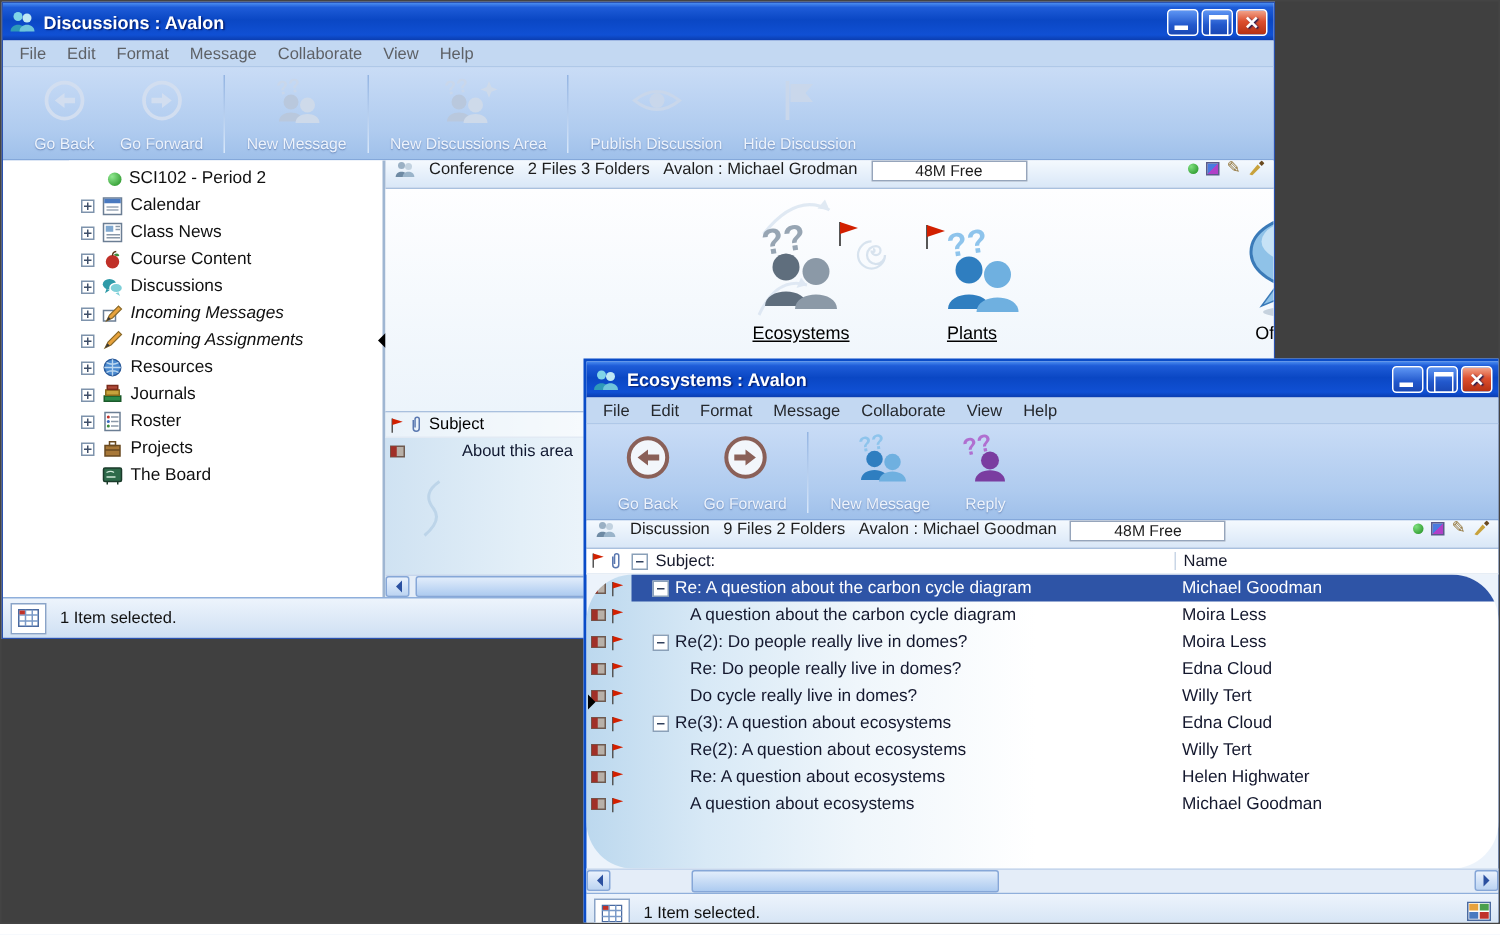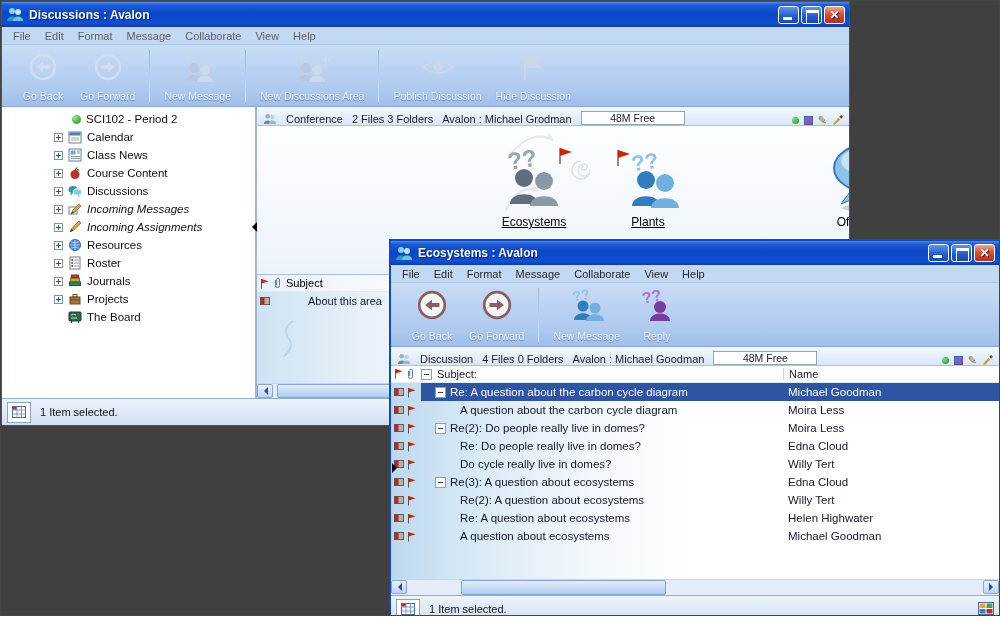--- a/index.html
+++ b/index.html
@@ -26,21 +26,21 @@
 
   .toolbar { display:flex; align-items:stretch; padding:3px 10px 2px 14px; gap:6px;
     background:linear-gradient(180deg,#C9DCF6 0%,#AFCBEF 70%,#9FC0EA 100%); border-bottom:1px solid #84A8DA; }
   .tool { display:flex; flex-direction:column; align-items:center; justify-content:space-between; min-width:54px; padding:2px 4px; cursor:pointer; }
   .tool .tlabel { font-size:10.5px; color:#EDF3FC; text-shadow:0 1px 1px rgba(45,75,135,.55); white-space:nowrap; }
   .tool .ticon { height:34px; display:flex; align-items:center; justify-content:center; }
   .tsep { width:1px; align-self:stretch; margin:2px 4px; background:linear-gradient(#93B4E2,#D9E8FA); }
   .back-toolbar { height:62px; flex:0 0 62px; color:#CBD9EC; }
   .front-toolbar { height:64px; flex:0 0 64px; }
 
-  .infobar { height:19px; flex:0 0 19px; display:flex; align-items:flex-end; gap:9px; padding:0 6px; font-size:11px; color:#1C1C1C;
+  .infobar { height:19px; flex:0 0 19px; display:flex; align-items:flex-start; gap:9px; padding:0 6px; font-size:11px; color:#1C1C1C;
     background:linear-gradient(#F4F9FE,#D9E7F7); border-bottom:1px solid #A9C0DE; }
   .freebox { border:1px solid #96A5BB; background:#fff; font-size:10.5px; width:104px; height:14px; display:flex; align-items:center; justify-content:center; }
   .ib-icons { margin-left:auto; display:flex; align-items:center; gap:5px; }
   .dot-green { width:7px; height:7px; border-radius:50%; background:radial-gradient(circle at 30% 30%, #7FE07F, #1E8C1E); }
   .sq-palette { width:9px; height:9px; background:linear-gradient(135deg,#4A7AE0 50%,#B040C8 50%); border:1px solid #5A5A8A; }
   .pencil-glyph { color:#8A6A2A; font-size:11px; line-height:9px; }
   .brush-glyph { width:11px; height:10px; }
 
   .statusbar { height:27px; flex:0 0 27px; display:flex; align-items:center; gap:9px; padding:0 5px; font-size:11px; color:#111;
     background:linear-gradient(#EDF4FC,#CFE0F3); border-top:1px solid #8FAFDB; }
@@ -83,21 +83,21 @@
   .decor { position:absolute; opacity:.45; }
 
   
   .front { left:388px; top:238px; width:612px; height:385px; z-index:10; }
   .fl-infobar { }
   .fl-header { height:17px; flex:0 0 17px; display:flex; align-items:center; background:#fff; border-bottom:1px solid #E6EDF5; font-size:11px; color:#15182A; }
   .fl-header .gutter { display:flex; gap:3px; padding-left:3px; width:30px; flex:0 0 30px; }
   .fl-header .hd-subj { width:362px; flex:0 0 362px; display:flex; align-items:center; gap:5px; }
   .fl-header .hd-name { flex:1; border-left:1px solid #C9D6E6; padding-left:5px; }
   .fl-list { flex:1; position:relative; min-height:0; overflow:hidden;
-    background:linear-gradient(90deg,#BCD8EE 0px,#D8E9F6 80px,#EFF6FB 180px,#fff 300px); font-size:11.5px; }
+    background:linear-gradient(90deg,#BCD8EE 0px,#D8E9F6 80px,#EFF6FB 180px,#fff 300px); font-size:11.5px;border-radius:31px; }
   .fl-row { height:18px; display:flex; align-items:center; cursor:pointer; }
   .fl-row .gutter { width:30px; flex:0 0 30px; display:flex; gap:3px; padding-left:3px; align-items:center; }
   .row-main { flex:1; display:flex; align-items:center; height:18px; color:#14182E; }
   .row-main.sel { background:#2E54A6; color:#fff; }
   .subj { width:362px; flex:0 0 362px; display:flex; align-items:center; gap:4px; overflow:hidden; white-space:nowrap; }
   .subj.ind0 { padding-left:14px; }
   .subj.ind1 { padding-left:39px; }
   .expander { width:11px; height:11px; flex:0 0 11px; border:1px solid #8AA0B8; background:#fff; position:relative; cursor:pointer; }
   .expander::before { content:""; position:absolute; left:2px; top:4px; width:5px; height:1px; background:#30405C; }
   .name-cell { flex:1; padding-left:5px; white-space:nowrap; overflow:hidden; }
@@ -266,36 +266,36 @@
           <span class="plusbox"></span>
           <svg width="14" height="14">
               <circle cx="7" cy="7" r="5.5" fill="#4A8AD0" stroke="#2A5A9A"></circle>
               <path d="M1.5 7 h11 M7 1.5 v11 M3 3.8 q4 2 8 0 M3 10.2 q4 -2 8 0" fill="none" stroke="#BCD8F0" stroke-width="0.9"></path>
             </svg>
           <span>Resources</span>
         </div>
         <div class="tree-row">
           <span class="plusbox"></span>
           <svg width="14" height="14">
+              <rect x="1.5" y="8" width="11" height="3.5" fill="#2E8A4A" stroke="#1A5A2A"></rect>
+              <rect x="2.5" y="4" width="9" height="3.5" fill="#C8A23C" stroke="#8A6A1A"></rect>
+              <rect x="3.5" y="1" width="7" height="2.6" fill="#B04A3A" stroke="#7A2A1A"></rect>
+            </svg>
+          <span>Journals</span>
+        </div>
+        <div class="tree-row">
+          <span class="plusbox"></span>
+          <svg width="14" height="14">
               <rect x="2" y="1" width="10" height="12" fill="#fff" stroke="#6B7E94"></rect>
               <circle cx="4.2" cy="4" r="1" fill="#C03028"></circle>
               <circle cx="4.2" cy="7" r="1" fill="#3A6ABF"></circle>
               <circle cx="4.2" cy="10" r="1" fill="#3A8A3A"></circle>
               <path d="M6 4h5M6 7h5M6 10h5" stroke="#8A98A8"></path>
             </svg>
           <span>Roster</span>
-        </div>
-        <div class="tree-row">
-          <span class="plusbox"></span>
-          <svg width="14" height="14">
-              <rect x="1.5" y="8" width="11" height="3.5" fill="#2E8A4A" stroke="#1A5A2A"></rect>
-              <rect x="2.5" y="4" width="9" height="3.5" fill="#C8A23C" stroke="#8A6A1A"></rect>
-              <rect x="3.5" y="1" width="7" height="2.6" fill="#B04A3A" stroke="#7A2A1A"></rect>
-            </svg>
-          <span>Journals</span>
         </div>
         <div class="tree-row">
           <span class="plusbox"></span>
           <svg width="14" height="14">
               <rect x="2" y="5" width="10" height="7" fill="#A87838" stroke="#6A4A20"></rect>
               <rect x="5" y="2.5" width="4" height="2.5" fill="none" stroke="#6A4A20"></rect>
               <path d="M2 8 h10" stroke="#6A4A20"></path>
             </svg>
           <span>Projects</span>
         </div>
@@ -508,21 +508,21 @@
     </div>
 
     <div class="infobar fl-infobar">
       <svg width="14" height="12" viewBox="0 0 18 15">
         <circle cx="6" cy="4" r="3" fill="#9AB0C4"></circle>
           <path d="M1 14 c0-6 10-6 10 0 z" fill="#6E8AA4"></path>
         <circle cx="12" cy="5" r="3" fill="#C2D2E0"></circle>
           <path d="M7 14 c0-6 10-6 10 0 z" fill="#9AB4CA"></path>
       </svg>
       <span>Discussion</span>
-      <span>4 Files 0 Folders</span>
+      <span>9 Files 2 Folders</span>
       <span>Avalon : Michael Goodman</span>
       <span class="freebox">48M Free</span>
       <span class="ib-icons">
         <span class="dot-green"></span>
         <span class="sq-palette"></span>
         <span class="pencil-glyph">✎</span>
         <svg class="brush-glyph" viewBox="0 0 12 11">
             <path d="M1 10 L7 3 L9 5 L3 11 Z" fill="#C8A23C"></path>
             <path d="M8 2 l2 -2 2 2 -2 2 z" fill="#6A4A20"></path>
           </svg>

